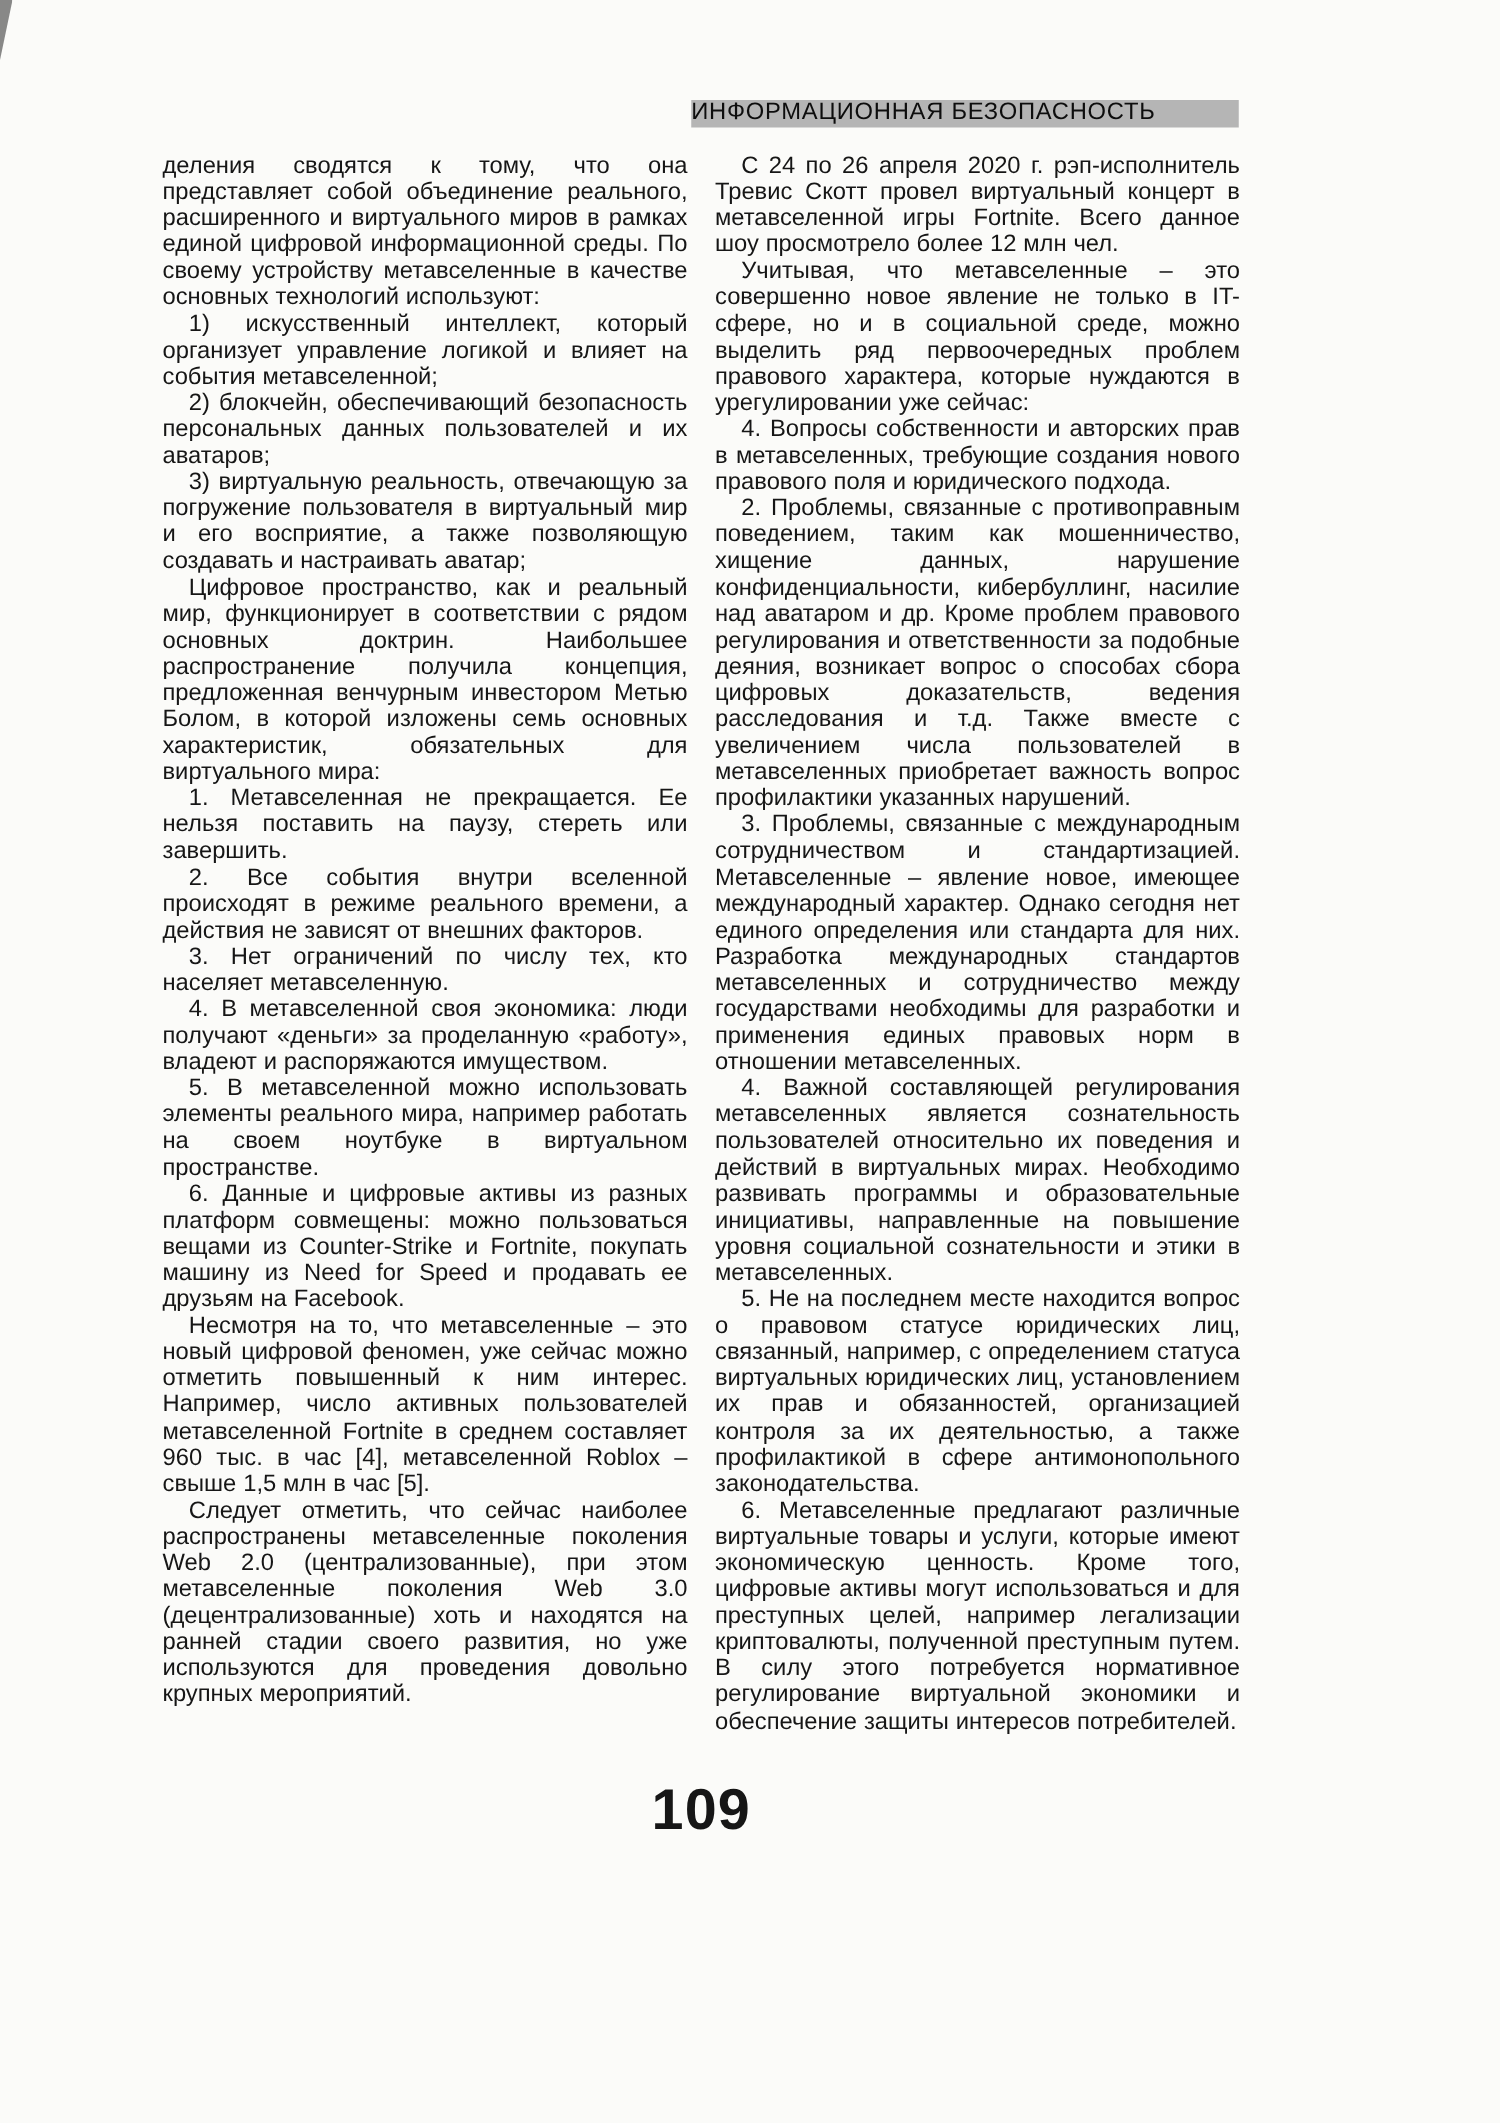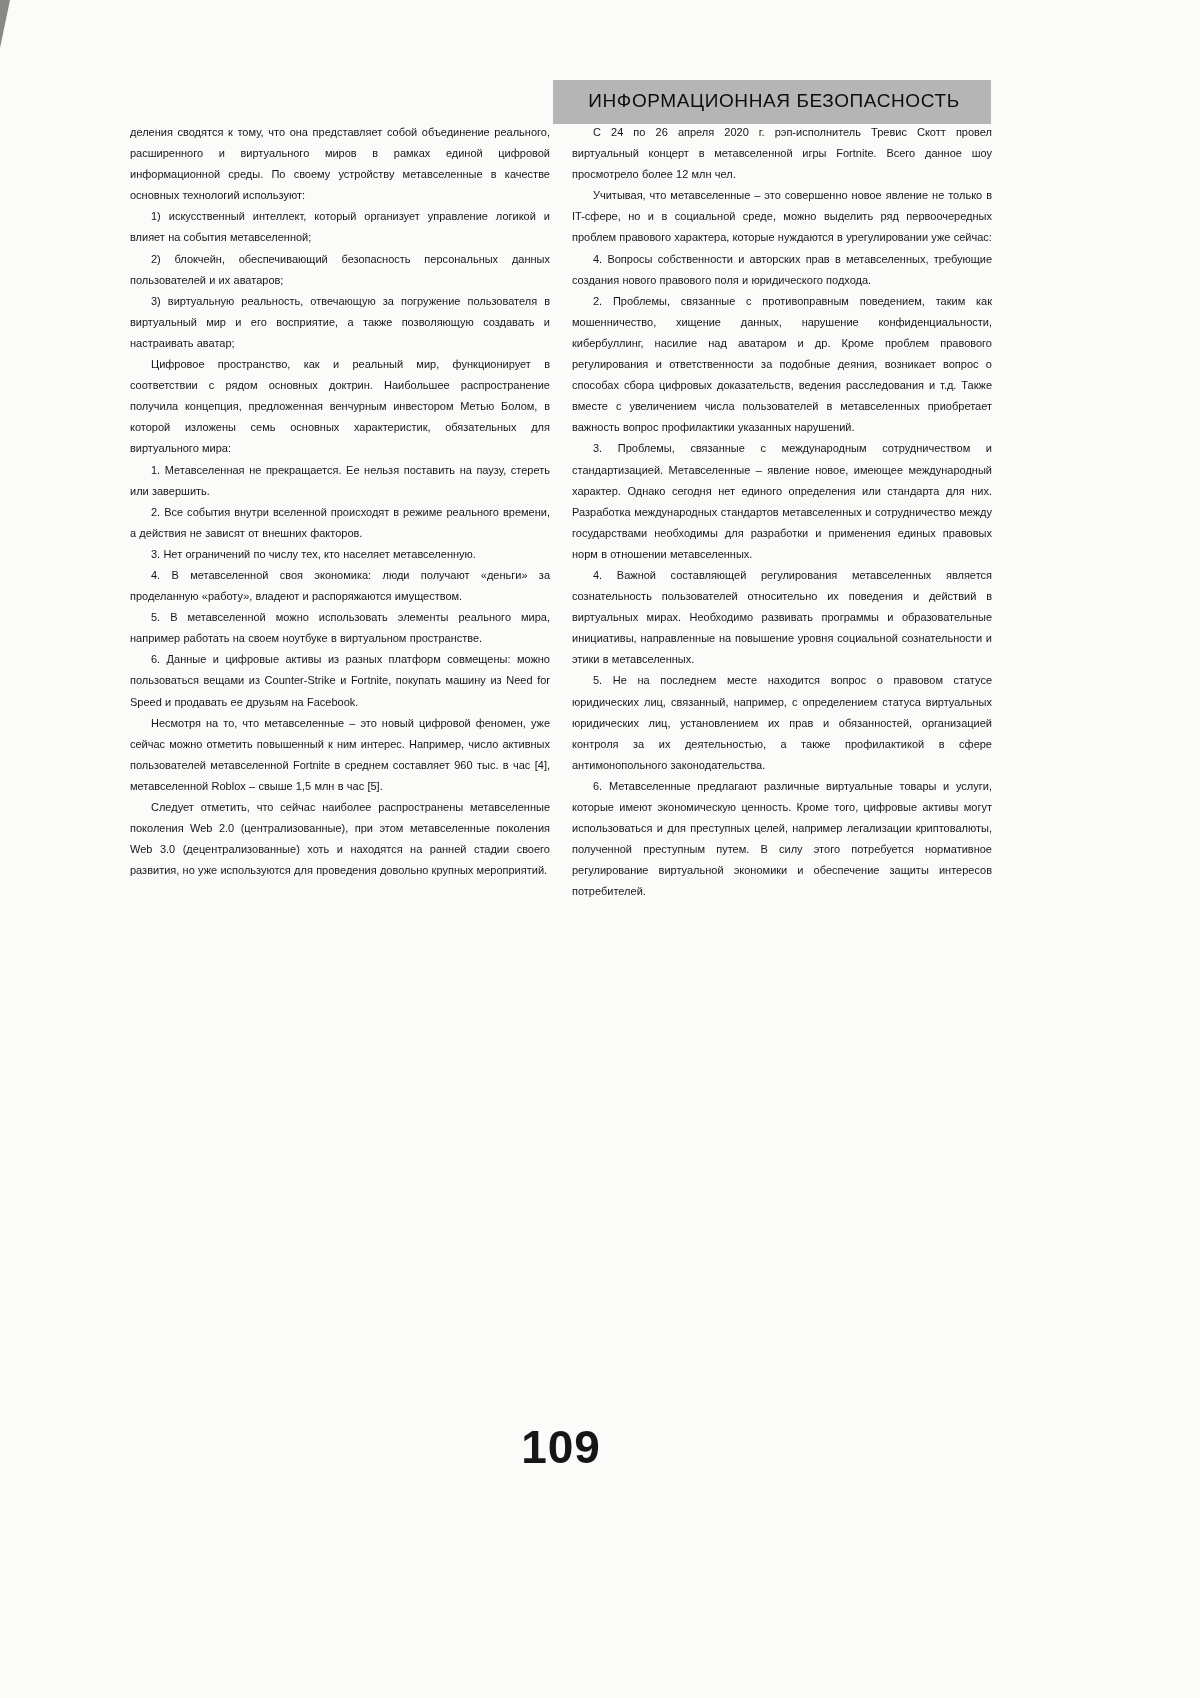--- a/index.html
+++ b/index.html
@@ -22,47 +22,47 @@
     width: 10px; height: 48px;
     background: #4a4a4a;
     clip-path: polygon(0 0, 100% 0, 0 100%);
     opacity: .65;
   }
   .header-bar {
     position: absolute;
     left: 553px;
     top: 80px;
     width: 438px;
-    height: 44px;
+    height: 22px;
     background: var(--header-bar, #b5b5b5);
     display: flex;
     align-items: center;
-    justify-content: center;
-    padding: 0 8px 2px 12px;
+    justify-content: flex-start;
+    padding: 0 8px 2px 0;
   }
   .header-bar .header-label {
     color: var(--header-text, #0d0d0d);
     font-size: 19px;
     letter-spacing: 0.6px;
     white-space: nowrap;
   }
   .columns {
     position: absolute;
     left: 130px;
     top: 122px;
     width: 862px;
     display: flex;
     gap: 22px;
   }
   .column {
     flex: 1 1 0;
     min-width: 0;
   }
   .column p {
-    font-size: 11px;
+    font-size: 19px;
     line-height: 21.1px;
     text-align: justify;
     text-indent: 21px;
     hyphens: auto;
     -webkit-hyphens: auto;
     word-spacing: 0.2px;
   }
   .column p.no-indent { text-indent: 0; }
   .page-number {
     position: absolute;

